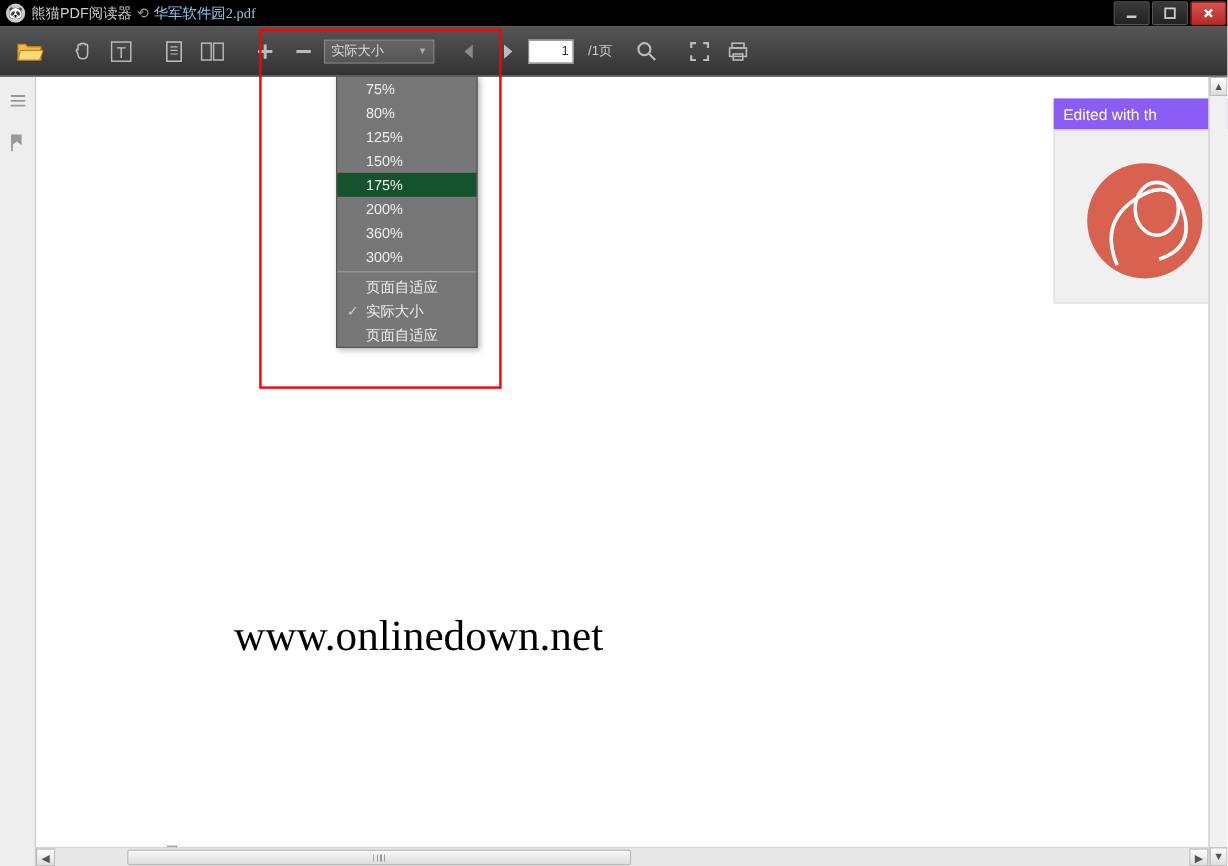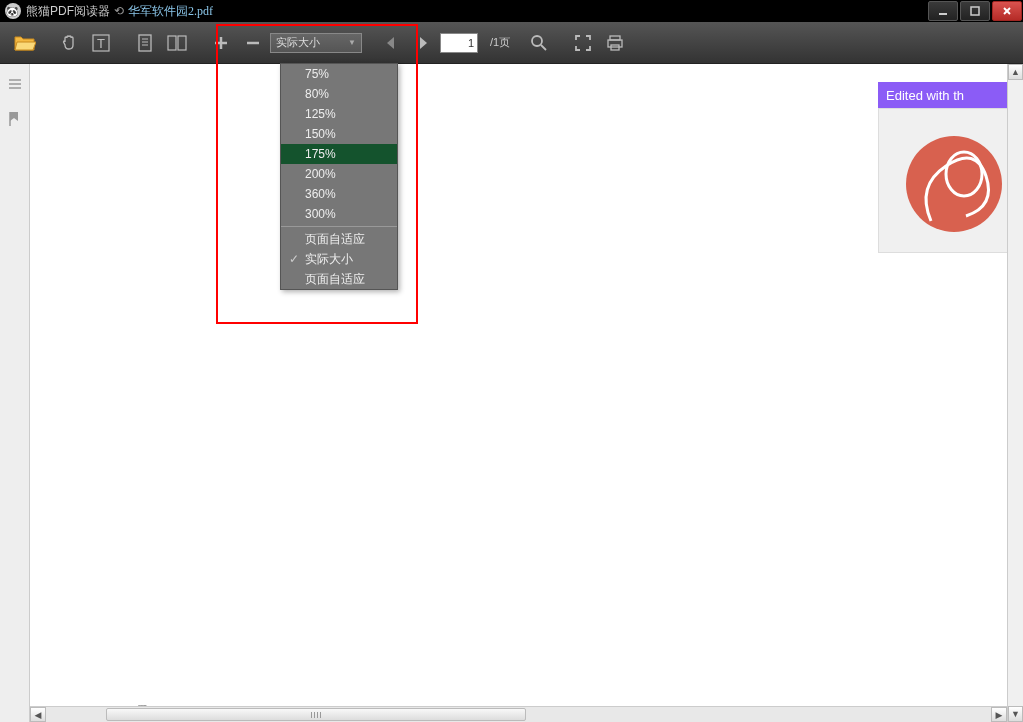--- a/index.html
+++ b/index.html
@@ -177,20 +177,21 @@
       </div>
     <div class="sidebar-item">
         <svg width="14" height="16" viewBox="0 0 14 16">
           <path d="M2 1 L10 1 L10 10 L6 7 L2 10 Z" fill="#999"></path>
           <line x1="2" y1="1" x2="2" y2="15" stroke="#999" stroke-width="1.5"></line>
         </svg>
       </div>
   </div>
 
   <div class="content">
+    <div class="doc-text">www.onlinedown.net</div>
     <div class="small-text">回世</div>
 
     <div class="watermark-bar">
       <span>Edited with th</span>
     </div>
     <div class="logo-badge">
       <svg width="110" height="110" viewBox="0 0 110 110">
           <circle cx="58" cy="58" r="48" fill="#d8614f"></circle>
           <path d="M35 95 Q20 60 50 40 Q80 20 90 50 Q100 80 70 90" fill="none" stroke="#fff" stroke-width="3"></path>
           <ellipse cx="68" cy="48" rx="18" ry="22" fill="none" stroke="#fff" stroke-width="3"></ellipse>

